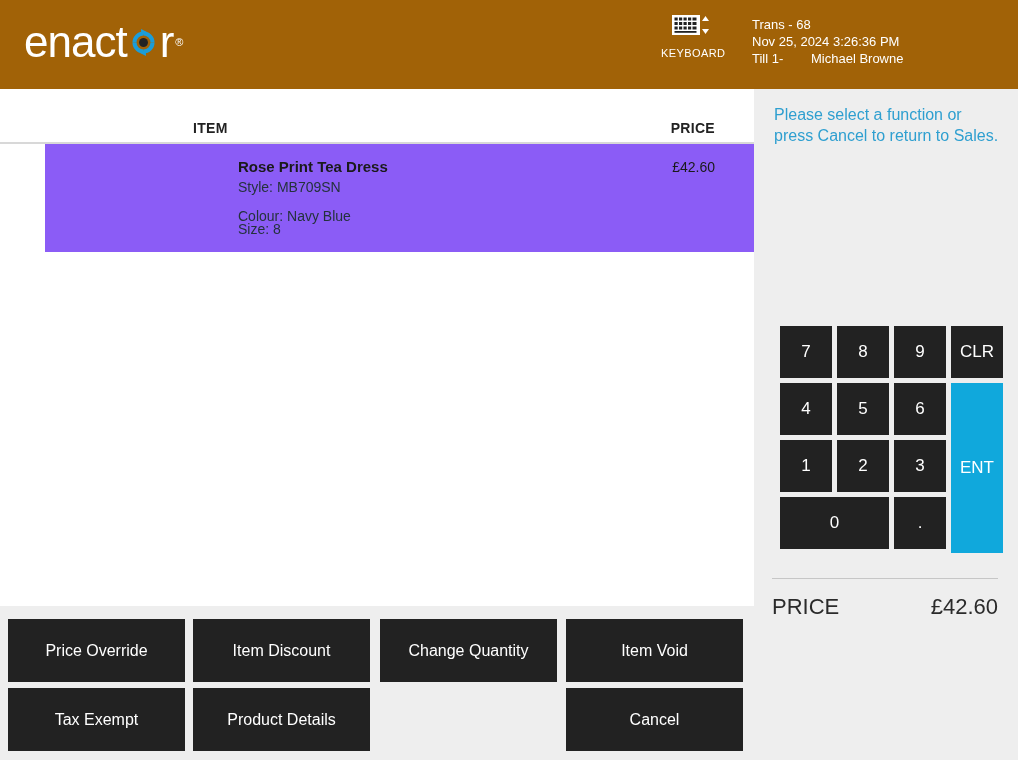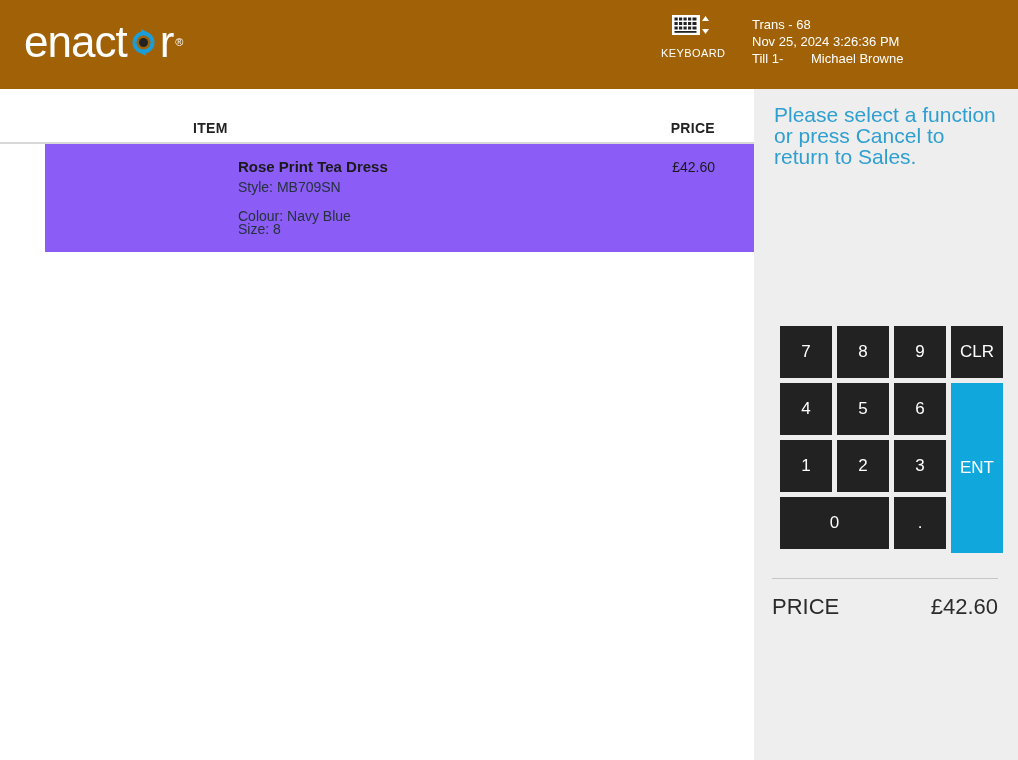--- a/index.html
+++ b/index.html
@@ -104,21 +104,21 @@
   .func-btn.r0 { top: 13px; }
   .func-btn.r1 { top: 82px; }
 
   
   .right-panel {
     position: absolute; left: 754px; top: 89px; width: 264px; height: 671px;
     background: #eeeeee;
   }
   .prompt {
     position: absolute; left: 20px; top: 15px; width: 230px;
-    color: #2e9fd0; font-size: 21px; line-height: 21px;
+    color: #2e9fd0; font-size: 16px; line-height: 21px;
   }
 
   .keypad {
     position: absolute; left: 26px; top: 237px; width: 224px; height: 226px;
   }
   .key {
     position: absolute; background: #222222; color: #ffffff;
     display: flex; align-items: center; justify-content: center;
     font-size: 17px; cursor: pointer; border: none;
   }
@@ -214,20 +214,29 @@
     </div>
     <div class="item-row">
       <span class="item-name">Rose Print Tea Dress</span>
       <span class="item-attr a0">Style: MB709SN</span>
       <span class="item-attr a1">Colour: Navy Blue</span>
       <span class="item-attr a2">Size: 8</span>
       <span class="item-price">£42.60</span>
     </div>
   </div>
 
+  <div class="func-bar">
+      <div class="func-btn c0 r0">Price Override</div>
+      <div class="func-btn c1 r0">Item Discount</div>
+      <div class="func-btn c2 r0">Change Quantity</div>
+      <div class="func-btn c3 r0">Item Void</div>
+      <div class="func-btn c0 r1">Tax Exempt</div>
+      <div class="func-btn c1 r1">Product Details</div>
+      <div class="func-btn c3 r1">Cancel</div>
+    </div>
 
   <div class="right-panel">
     <div class="prompt">Please select a function or press Cancel to return to Sales.</div>
     <div class="keypad">
         <div class="key w1 h1 kc0 kr0">7</div>
         <div class="key w1 h1 kc1 kr0">8</div>
         <div class="key w1 h1 kc2 kr0">9</div>
         <div class="key w1 h1 kc3 kr0">CLR</div>
         <div class="key w1 h1 kc0 kr1">4</div>
         <div class="key w1 h1 kc1 kr1">5</div>

